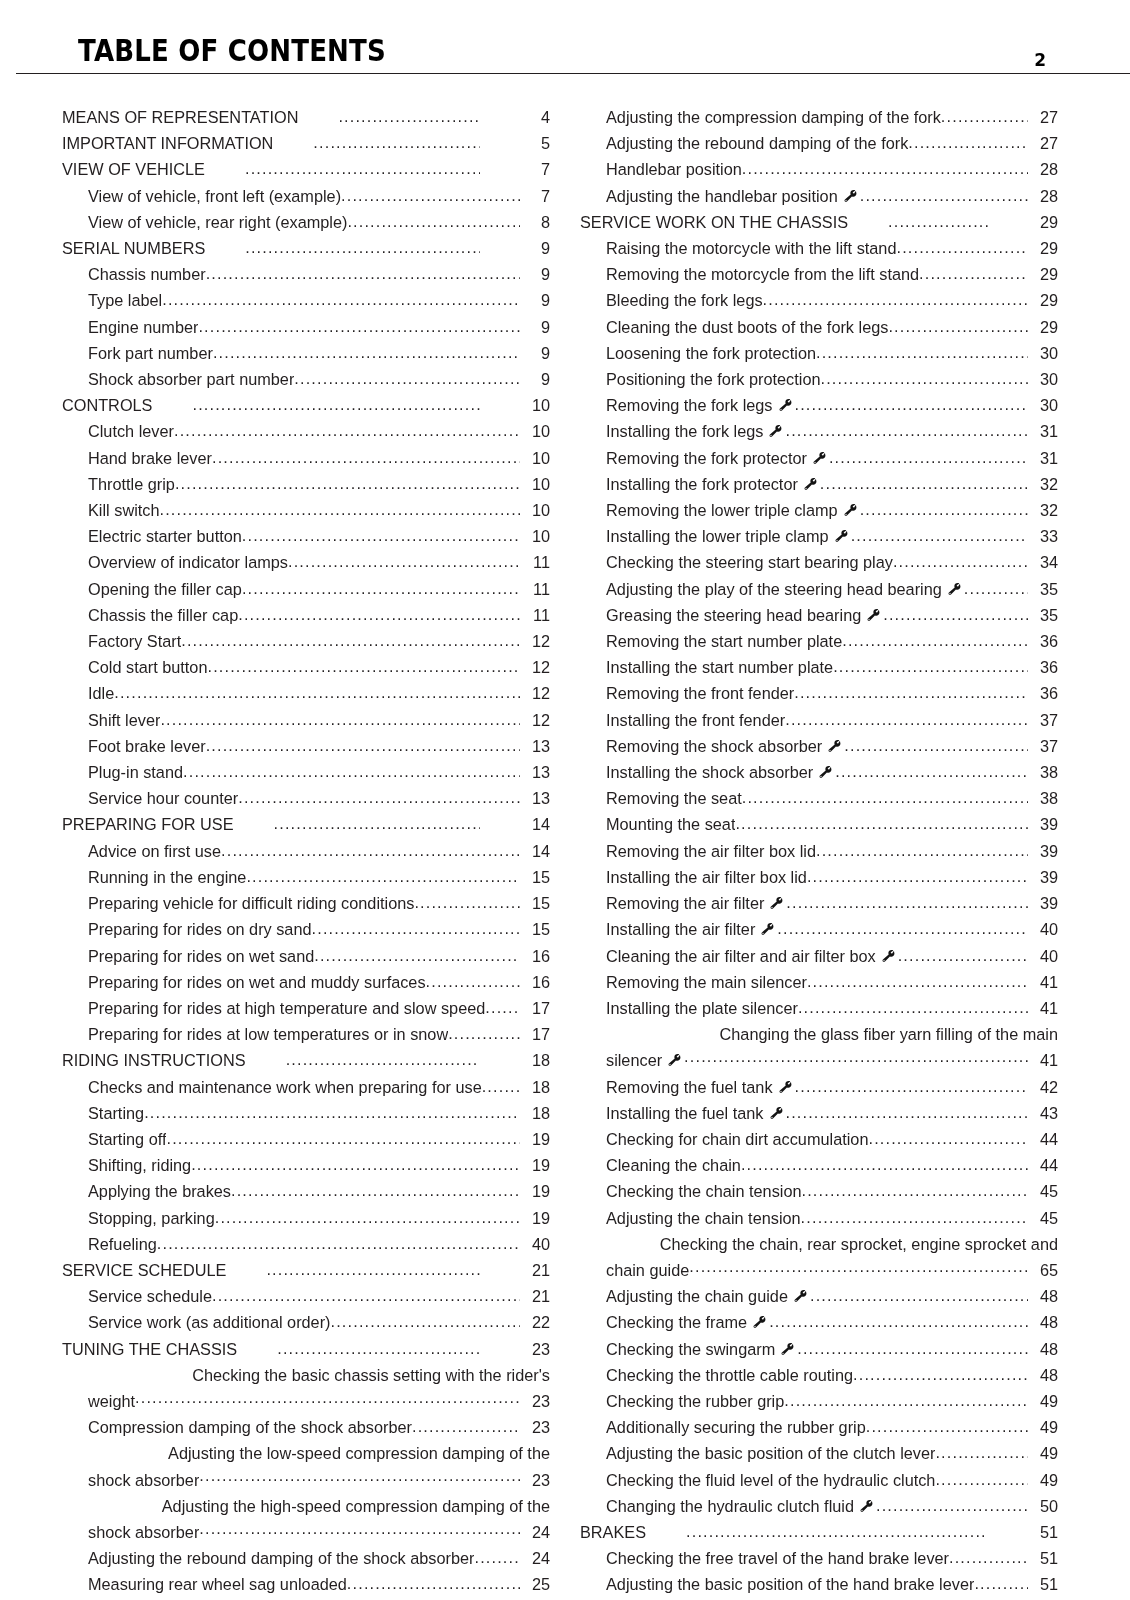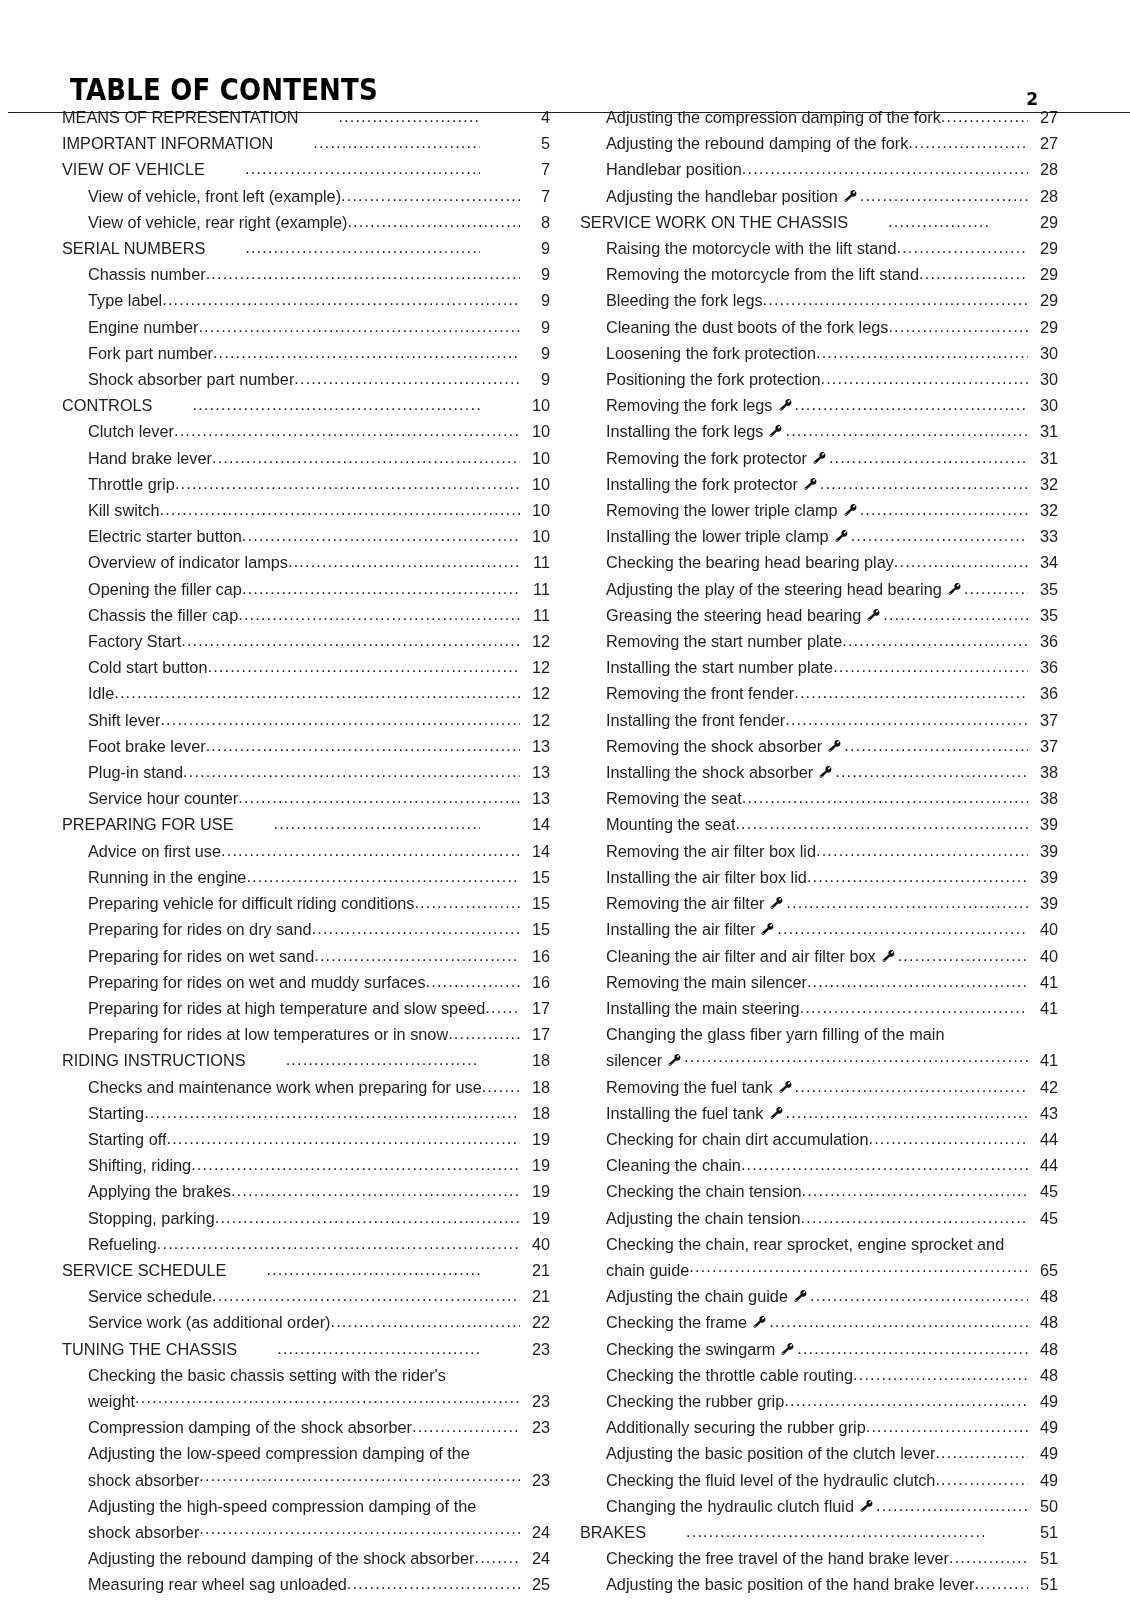--- a/index.html
+++ b/index.html
@@ -12,25 +12,24 @@
     height: 1600px;
     font-family: "Liberation Sans", sans-serif;
     color: #1a1a1a;
     position: relative;
     overflow: hidden;
   }
 
   
   .page-header {
     position: absolute;
-    left: 8px;
+    left: 16px;
     top: 0;
     width: 1066px;
     height: 88px;
-    margin-top: 39px;
   }
   .header-title {
     position: absolute;
     left: 62px;
     top: 32px;
     font-family: "DejaVu Sans", sans-serif;
     font-weight: bold;
     font-size: 31px;
     letter-spacing: 0.2px;
     line-height: 36px;
@@ -131,20 +130,21 @@
     color: #231f20;
   }
 
   
   .toc-entry.wrapped {
     display: block;
   }
   .toc-entry.wrapped .wrap-line-1 {
     display: block;
     white-space: nowrap;
+    text-align: right;
   }
   .toc-entry.wrapped .wrap-line-2 {
     display: flex;
     align-items: center;
   }
 
   
   .wrench-icon {
     display: inline-block;
     width: 15px;
@@ -722,21 +722,21 @@
               <path fill="#141414" d="M20.9 3.6c-.25-.25-.66-.2-.84.1l-2.2 3.6-1.9-.35-.35-1.9 3.6-2.2c.3-.18.35-.59.1-.84-1.9-1.0-4.4-.7-6.0.9-1.55 1.55-1.9 3.85-1.05 5.75L3.1 16.6c-.9.9-.9 2.35 0 3.25.9.9 2.35.9 3.25 0l7.9-7.9c1.9.85 4.2.5 5.75-1.05 1.6-1.6 1.9-4.1.9-6.0z"></path>
               <circle cx="4.8" cy="18.2" r="0.95" fill="#ffffff"></circle>
             </svg>
           </span>
         </span>
         <span class="entry-leader"></span>
         <span class="entry-page">33</span>
       </div>
       <div class="toc-entry level-2">
         <span class="entry-text">
-          <span class="entry-label">Checking the bearing head bearing play</span>
+          <span class="entry-label">Checking the steering start bearing play</span>
         </span>
         <span class="entry-leader"></span>
         <span class="entry-page">34</span>
       </div>
       <div class="toc-entry level-2">
         <span class="entry-text">
           <span class="entry-label">Adjusting the play of the steering head bearing</span>
           <span class="wrench-icon">
             <svg viewBox="0 0 24 24" aria-hidden="true">
               <path fill="#141414" d="M20.9 3.6c-.25-.25-.66-.2-.84.1l-2.2 3.6-1.9-.35-.35-1.9 3.6-2.2c.3-.18.35-.59.1-.84-1.9-1.0-4.4-.7-6.0.9-1.55 1.55-1.9 3.85-1.05 5.75L3.1 16.6c-.9.9-.9 2.35 0 3.25.9.9 2.35.9 3.25 0l7.9-7.9c1.9.85 4.2.5 5.75-1.05 1.6-1.6 1.9-4.1.9-6.0z"></path>
@@ -883,21 +883,21 @@
       </div>
       <div class="toc-entry level-2">
         <span class="entry-text">
           <span class="entry-label">Removing the main silencer</span>
         </span>
         <span class="entry-leader"></span>
         <span class="entry-page">41</span>
       </div>
       <div class="toc-entry level-2">
         <span class="entry-text">
-          <span class="entry-label">Installing the main steering</span>
+          <span class="entry-label">Installing the plate silencer</span>
         </span>
         <span class="entry-leader"></span>
         <span class="entry-page">41</span>
       </div>
       <div class="toc-entry level-2 wrapped">
         <span class="wrap-line-1">Changing the glass fiber yarn filling of the main</span>
         <div class="wrap-line-2">
           <span class="entry-text">
             <span class="entry-label">silencer</span>
             <span class="wrench-icon">

